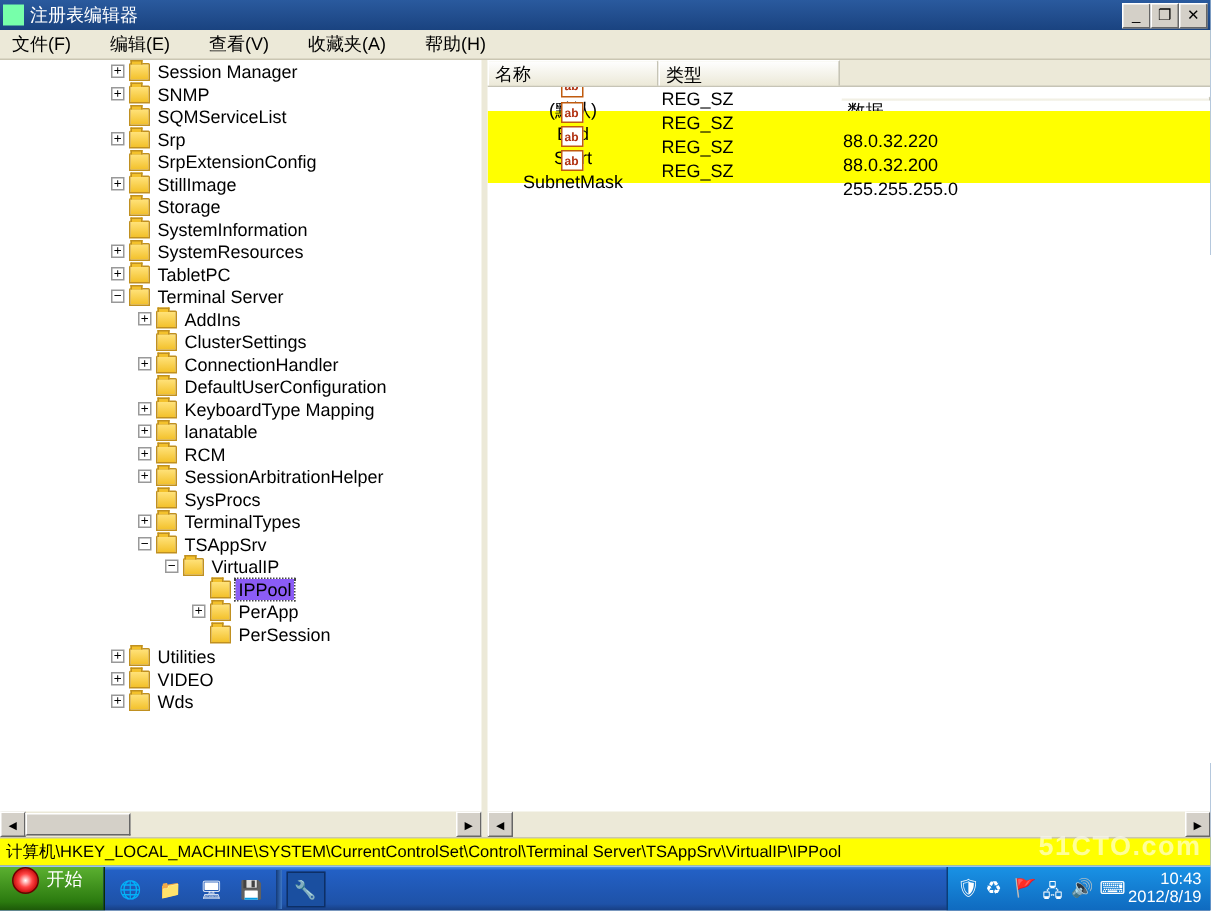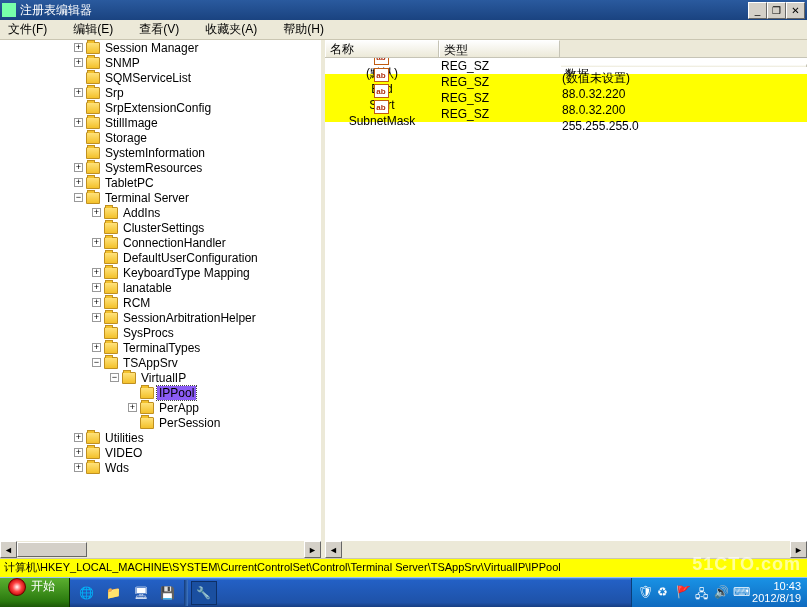--- a/index.html
+++ b/index.html
@@ -418,21 +418,20 @@
       <div class="col col-type">类型</div>
       <div class="col col-data">数据</div>
     </div>
     <div class="list-body" id="list-body">
         <div class="list-row">
           <div class="cell col-name">
             <span class="val-icon">ab</span>
             <span>(默认)</span>
           </div>
           <div class="cell col-type">REG_SZ</div>
-          <div class="cell col-data">(数值未设置)</div>
         </div>
         <div class="list-row highlight">
           <div class="cell col-name">
             <span class="val-icon">ab</span>
             <span>End</span>
           </div>
           <div class="cell col-type">REG_SZ</div>
           <div class="cell col-data">88.0.32.220</div>
         </div>
         <div class="list-row highlight">

